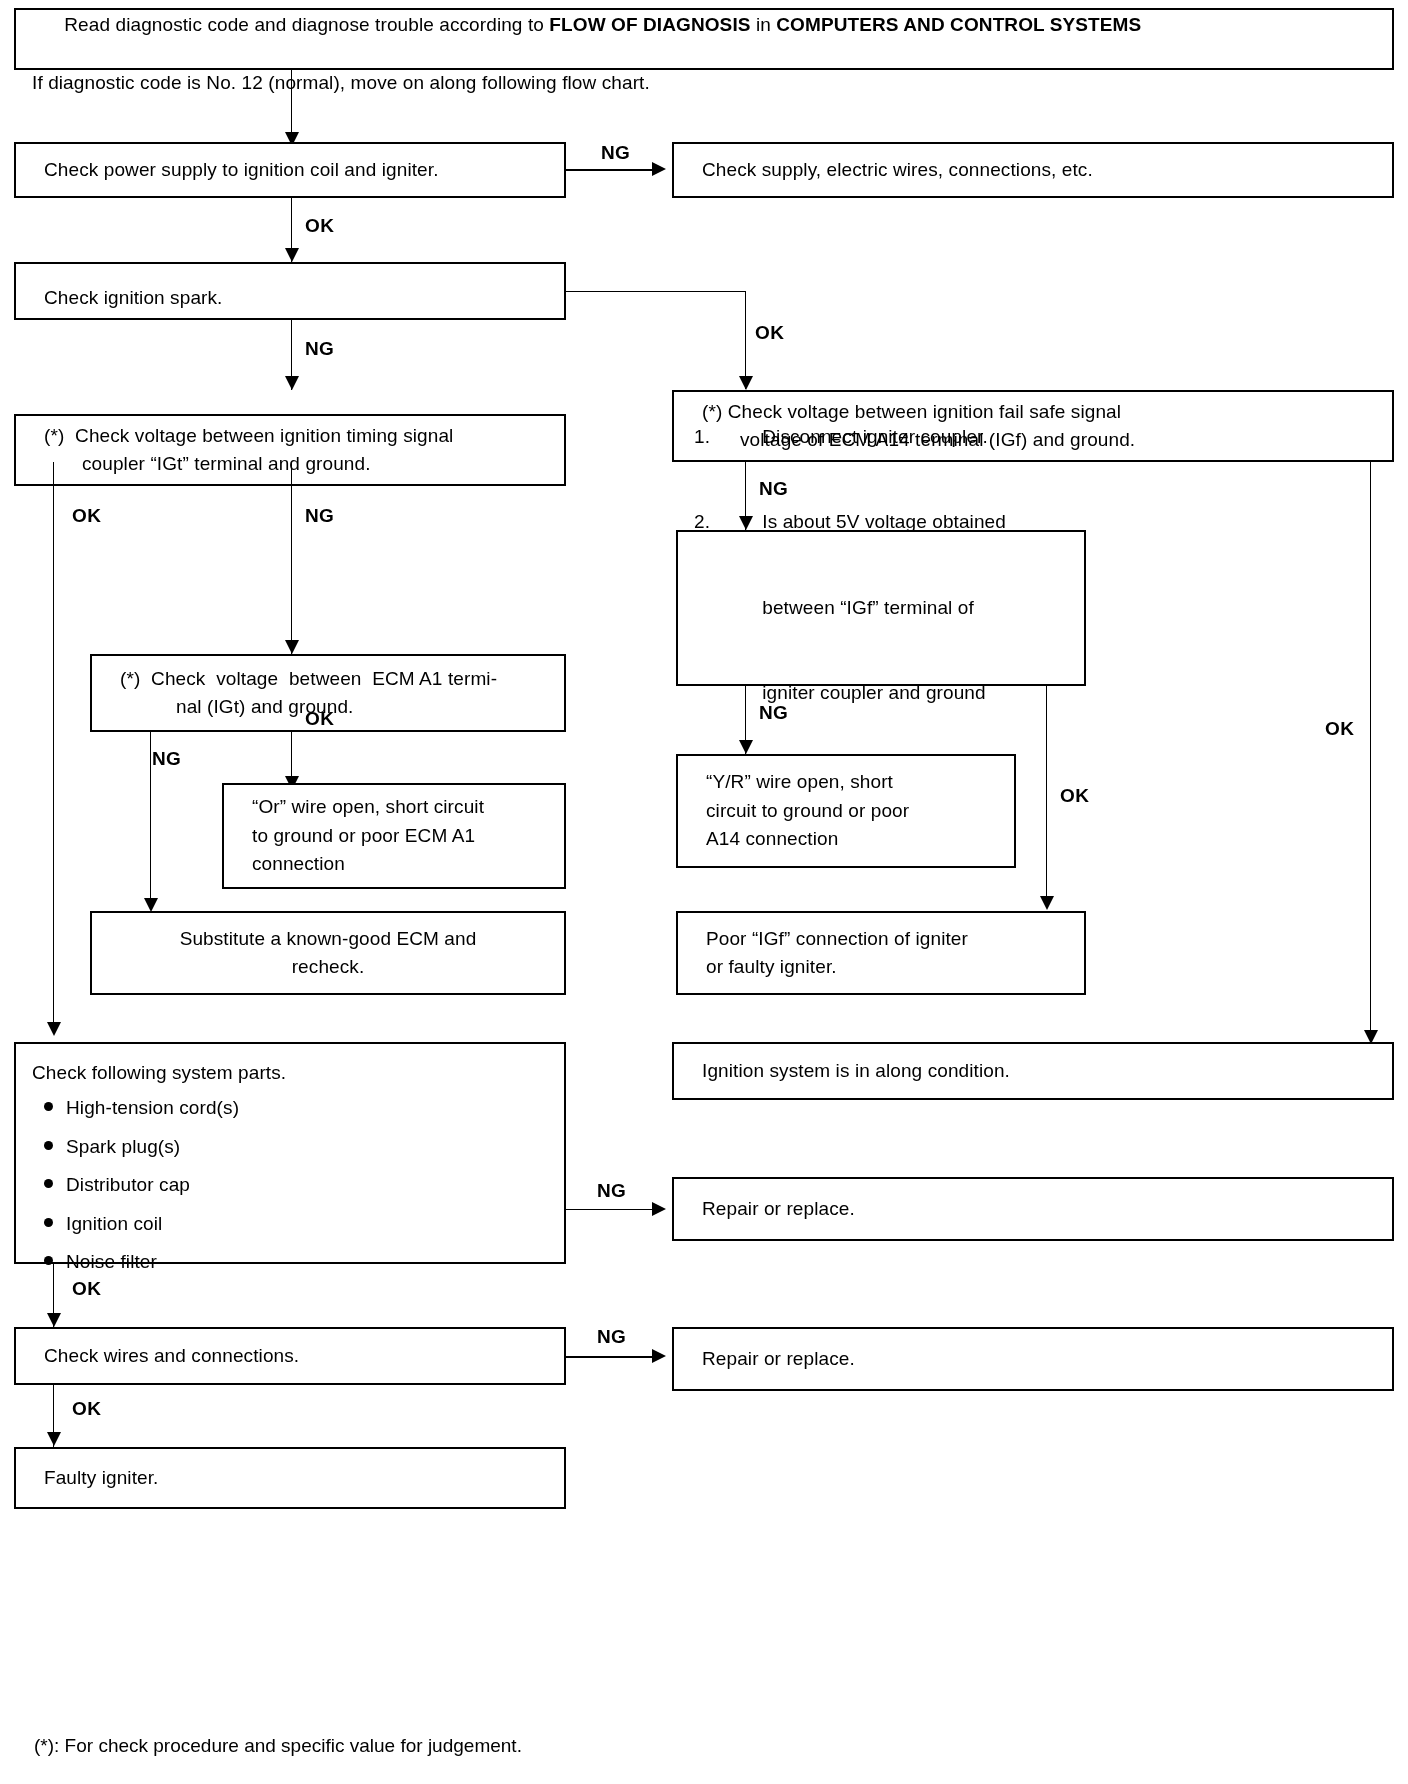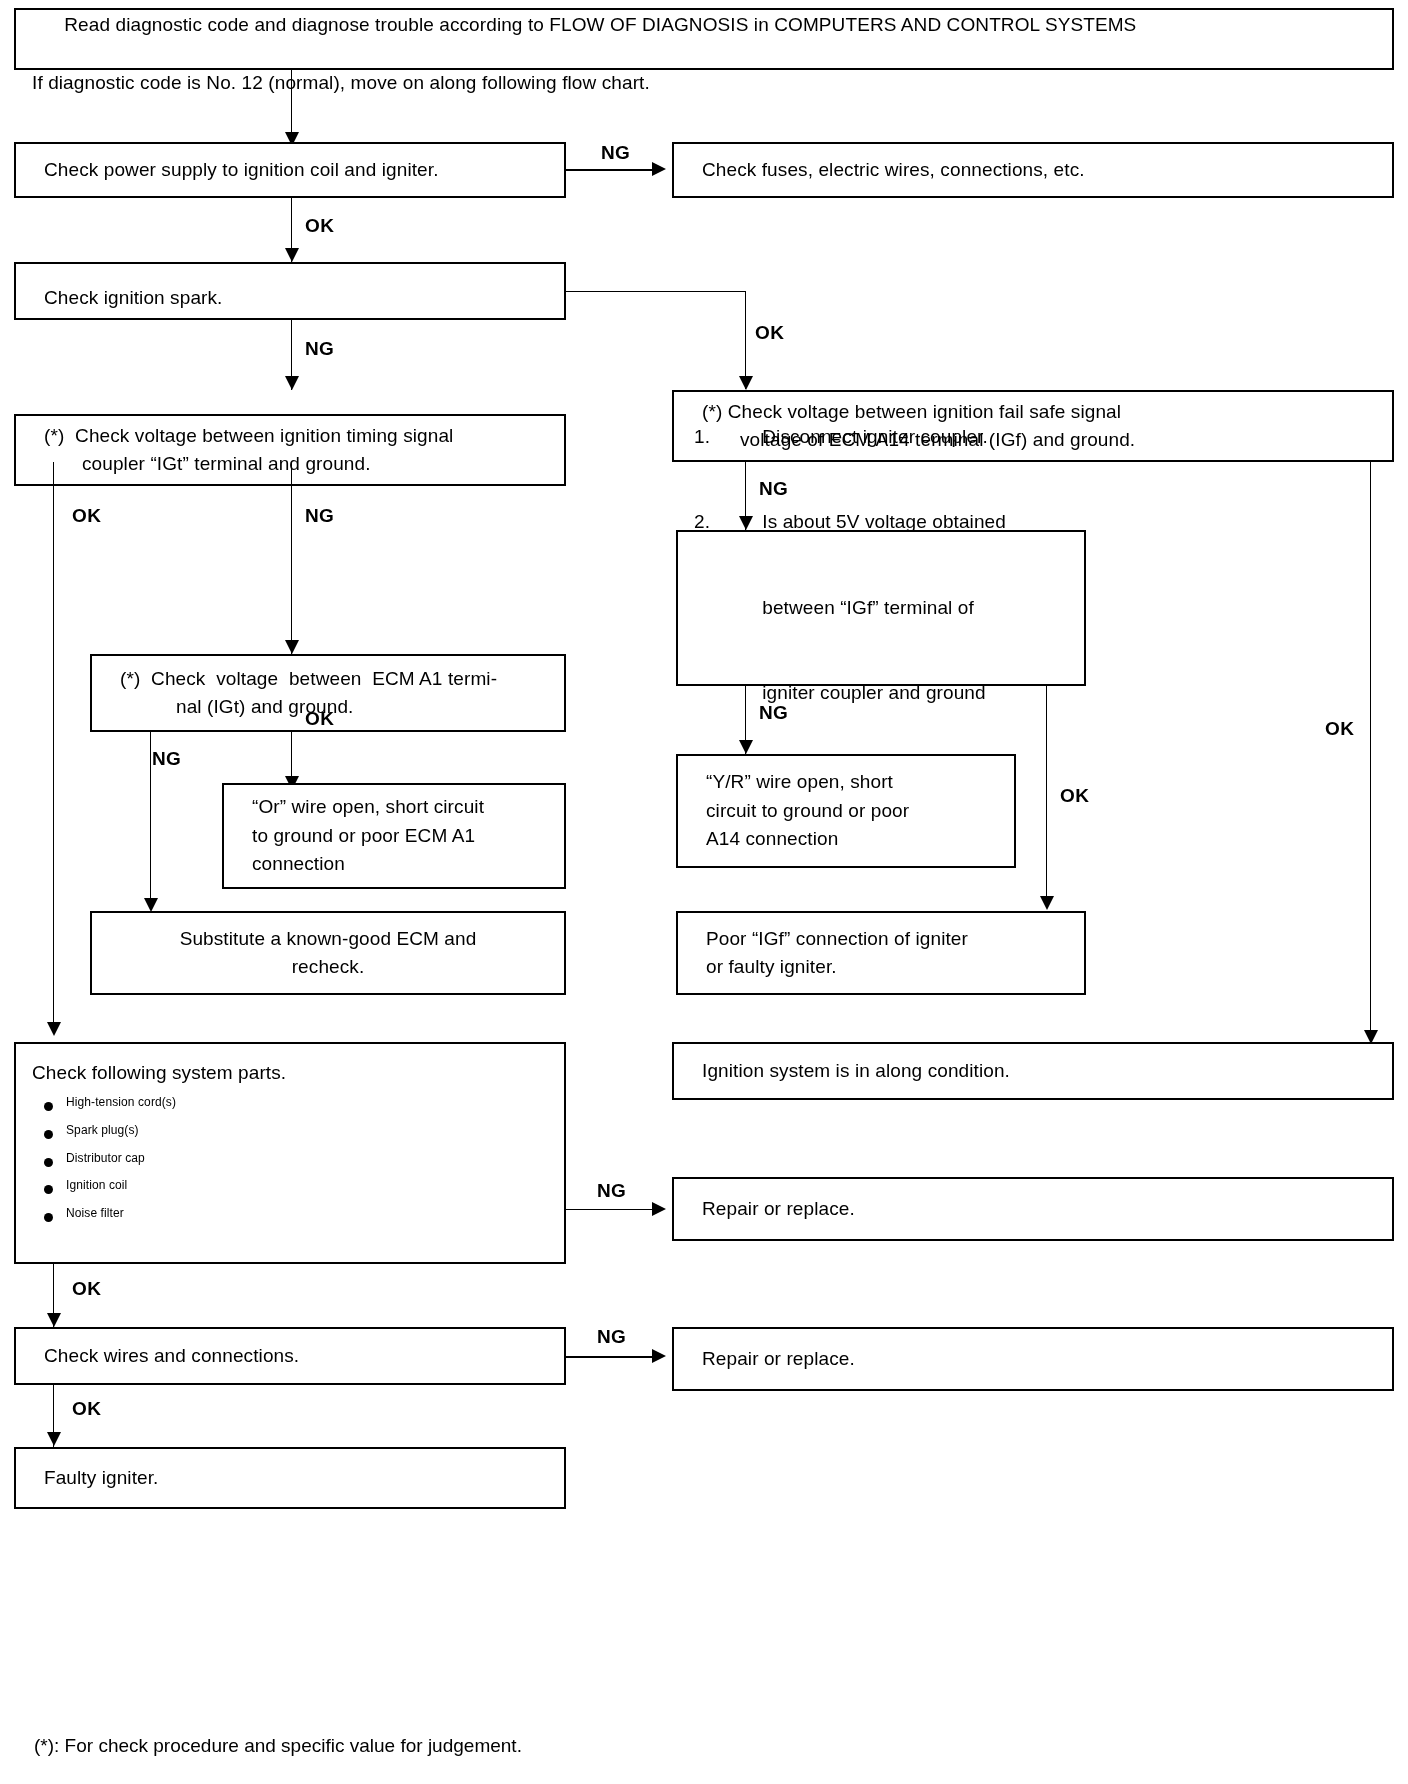--- a/index.html
+++ b/index.html
@@ -68,36 +68,36 @@
   }
   .bullets {
     list-style: none;
     margin: 6px 0 0 0;
     padding: 0;
   }
   .bullets li {
     position: relative;
     padding-left: 34px;
     margin-bottom: 9px;
-    font-size: 12px;
+    font-size: 19px;
   }
   .bullets li::before {
     content: "";
     position: absolute;
     left: 12px;
     top: 9px;
     width: 9px; height: 9px;
     background: #000;
     border-radius: 50%;
   }
   .note {
     position: absolute;
     font-size: 19px;
   }
-  .b { font-weight: normal; }
+  .b { font-weight: bold; }
   .indent-1 { padding-left: 38px; }
   .indent-2 { padding-left: 56px; }
   .num-item {
     position: relative;
     padding-left: 36px;
     white-space: pre;
   }
   .num-item .num {
     position: absolute;
     left: 0;
@@ -120,21 +120,21 @@
 
   <div class="box" style="left:14px; top:142px; width:552px; height:56px;">
     <div class="line">Check power supply to ignition coil and igniter.</div>
   </div>
 
   <div class="hline" style="left:566px; top:169px; width:88px;"></div>
   <div class="arrow-right" style="left:652px; top:162px;"></div>
   <div class="label" style="left:601px; top:142px;">NG</div>
 
   <div class="box" style="left:672px; top:142px; width:722px; height:56px;">
-    <div class="line">Check fuses, electric wires, connections, etc.</div>
+    <div class="line">Check supply, electric wires, connections, etc.</div>
   </div>
 
   <div class="vline thin" style="left:291px; top:198px; height:64px;"></div>
   <div class="arrow-down" style="left:285px; top:248px;"></div>
   <div class="label" style="left:305px; top:215px;">OK</div>
 
   <div class="box" style="left:14px; top:262px; width:552px; height:58px;justify-content:flex-end;">
     <div class="line">Check ignition spark.</div>
   </div>
 

